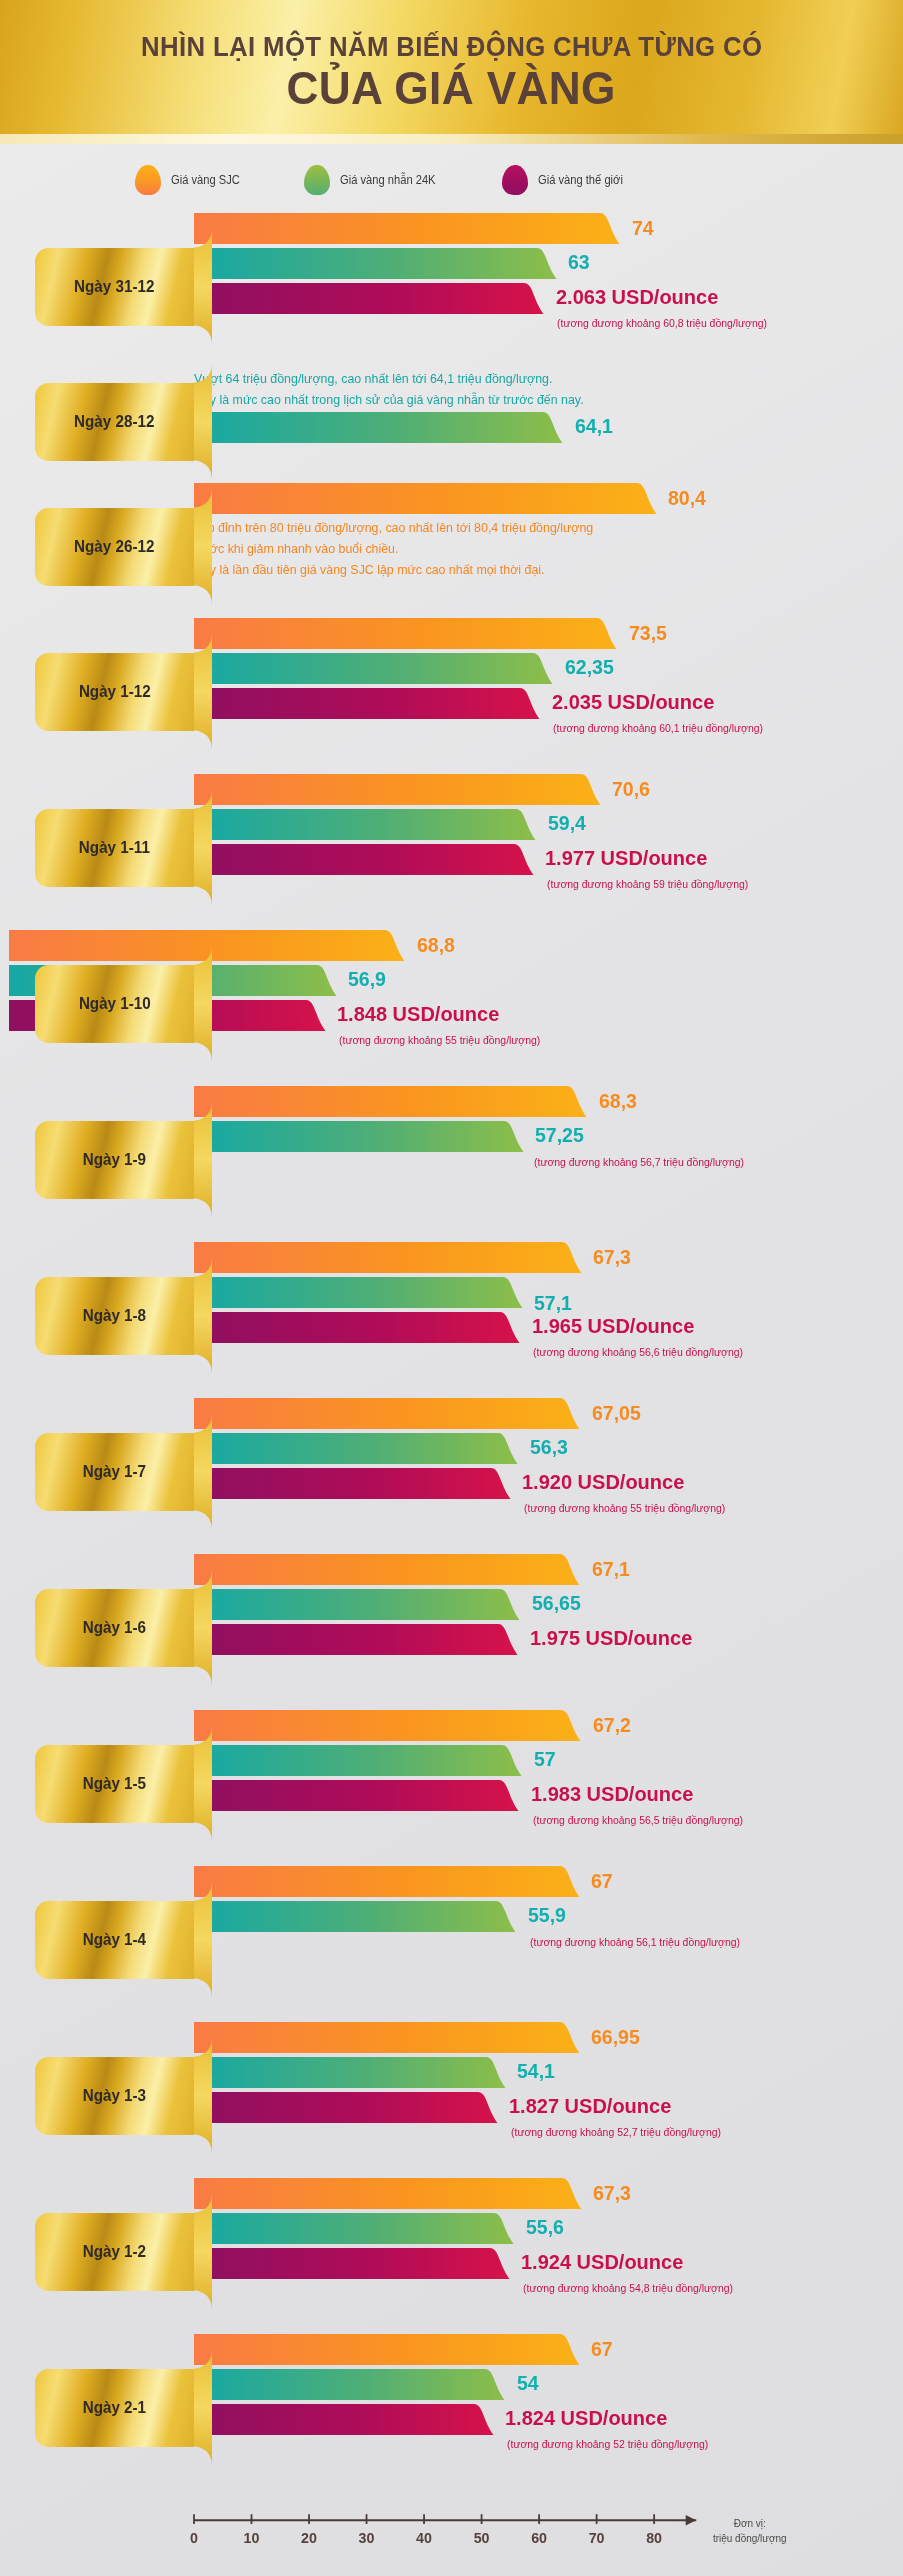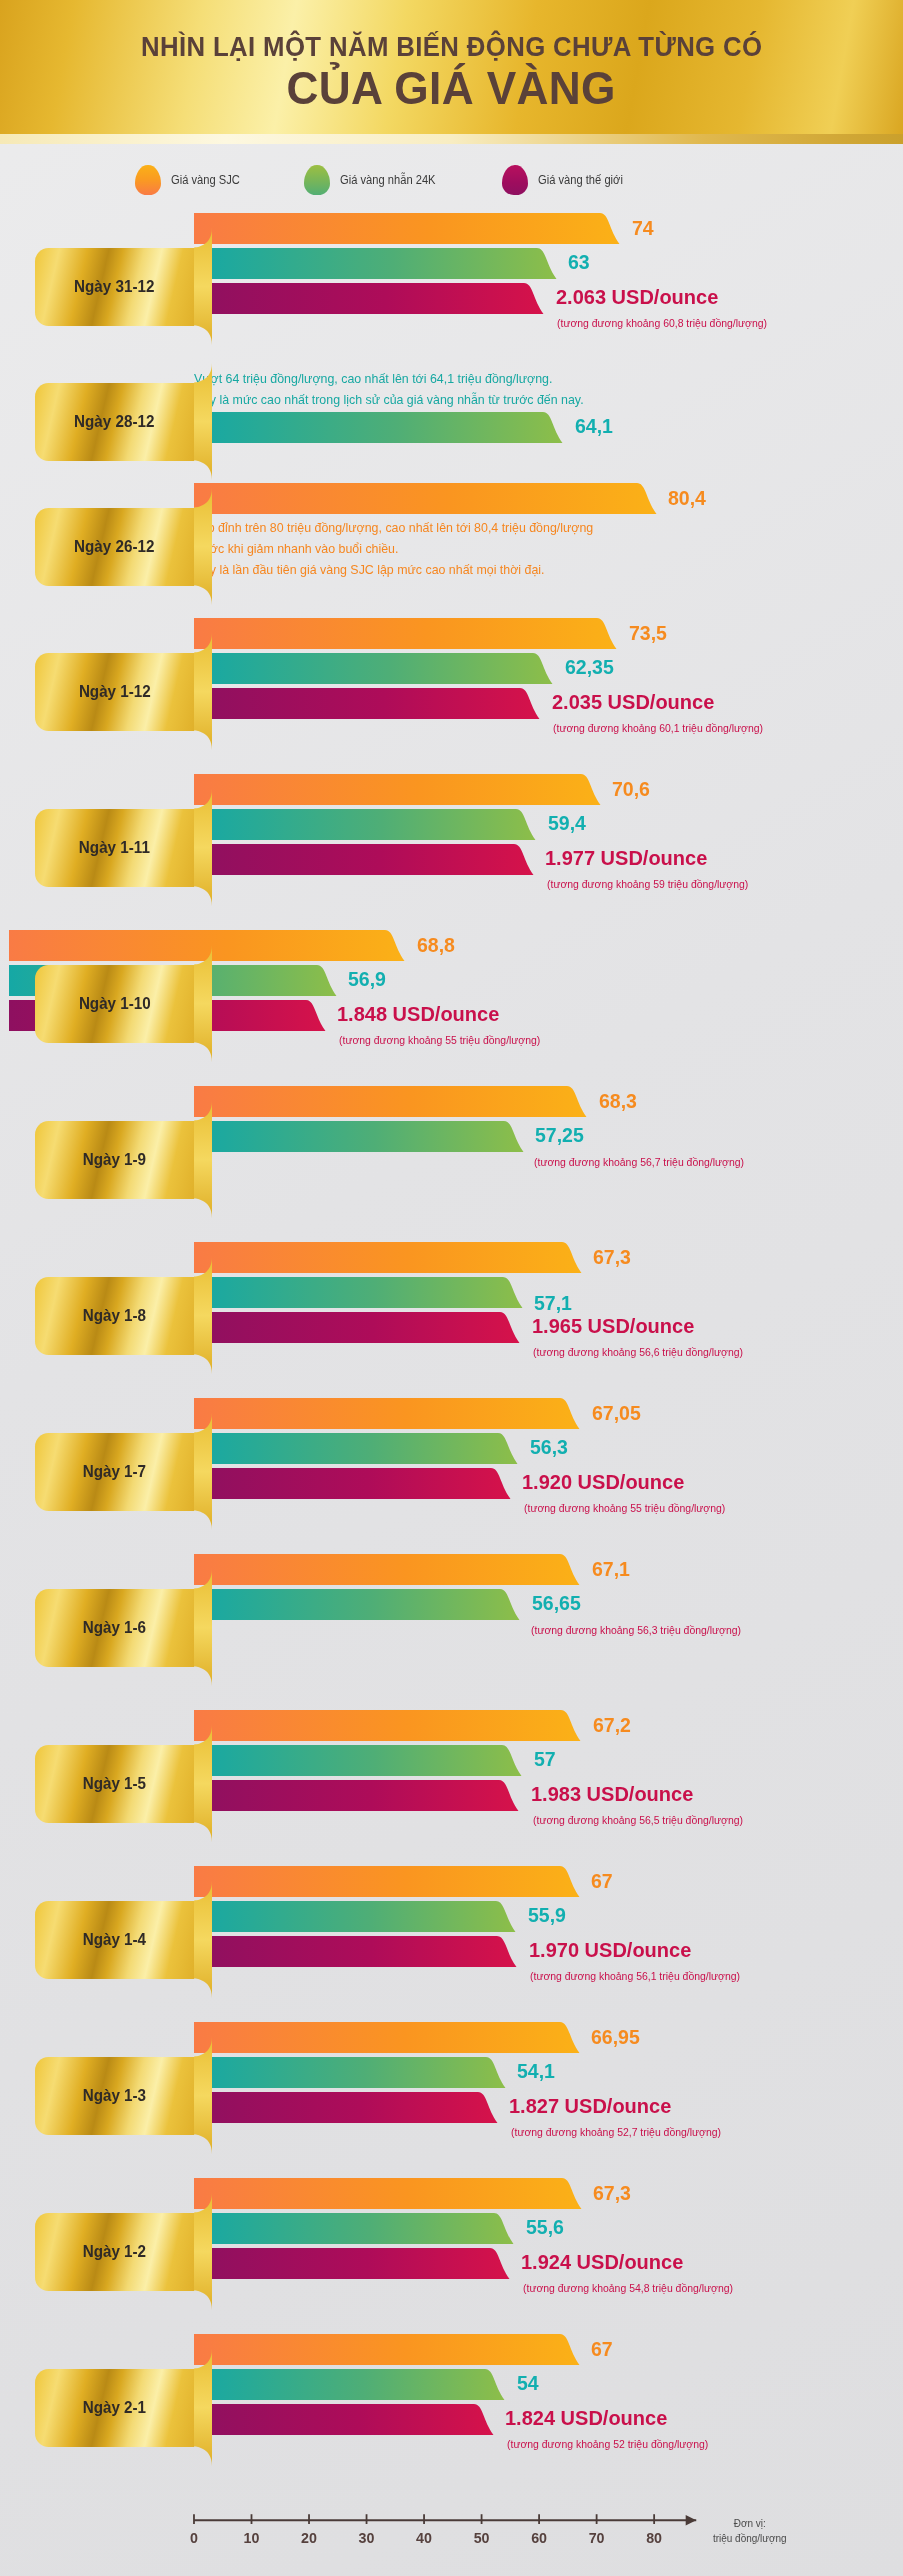--- a/index.html
+++ b/index.html
@@ -686,23 +686,35 @@
         <stop offset="0%" stop-color="#15A8A5"></stop>
         <stop offset="55%" stop-color="#4FAE76"></stop>
         <stop offset="100%" stop-color="#8DBE49"></stop>
       </linearGradient>
                 </defs>
       <path d="M0,0 L407.3725,0 C419.3725,0 419.3725,22.55 433.3725,41 L0,41 Z" fill="url(#g24)"></path>
     </svg>
             </div>
         <div class="bar-val nhan" style="left:338px;">56,65</div>
       </div>
-          <div style="position:relative;height:19.5px;">
-          <div class="bar-sub" style="left:337px;top:0;">(tương đương khoảng 56,3 triệu đồng/lượng)</div>
-        </div>
+          <div class="bar-line">
+        <div class="bar">
+              <svg width="325" height="31" viewBox="0 0 432.695 41">
+      <defs>
+                  <linearGradient id="g25" x1="0" y1="0" x2="1" y2="0">
+        <stop offset="0%" stop-color="#8E1060"></stop>
+        <stop offset="55%" stop-color="#AE0C59"></stop>
+        <stop offset="100%" stop-color="#D6124A"></stop>
+      </linearGradient>
+                </defs>
+      <path d="M0,0 L404.695,0 C416.695,0 416.695,22.55 430.695,41 L0,41 Z" fill="url(#g25)"></path>
+    </svg>
+            </div>
+        <div class="bar-val world" style="left:336px;">1.975 USD/ounce</div>
+      </div>
         </div>
       </div>
       <div class="row" style="height: 156px;">
         <div class="datepill" style="top: 39px;">
           <span class="datepill-text">Ngày 1-5</span>
         </div>
         <div class="ribbon-tail" style="top: 19.5px; height: 117px;">
           <svg width="19.5" height="117" viewBox="0 0 26 156">
       <defs>
               <linearGradient id="rt10" x1="0" y1="0" x2="0" y2="1">
@@ -804,35 +816,20 @@
                   <linearGradient id="g30" x1="0" y1="0" x2="1" y2="0">
         <stop offset="0%" stop-color="#15A8A5"></stop>
         <stop offset="55%" stop-color="#4FAE76"></stop>
         <stop offset="100%" stop-color="#8DBE49"></stop>
       </linearGradient>
                 </defs>
       <path d="M0,0 L401.635,0 C413.635,0 413.635,22.55 427.635,41 L0,41 Z" fill="url(#g30)"></path>
     </svg>
             </div>
         <div class="bar-val nhan" style="left:334px;">55,9</div>
-      </div>
-          <div class="bar-line">
-        <div class="bar">
-              <svg width="324" height="31" viewBox="0 0 431.165 41">
-      <defs>
-                  <linearGradient id="g31" x1="0" y1="0" x2="1" y2="0">
-        <stop offset="0%" stop-color="#8E1060"></stop>
-        <stop offset="55%" stop-color="#AE0C59"></stop>
-        <stop offset="100%" stop-color="#D6124A"></stop>
-      </linearGradient>
-                </defs>
-      <path d="M0,0 L403.165,0 C415.165,0 415.165,22.55 429.165,41 L0,41 Z" fill="url(#g31)"></path>
-    </svg>
-            </div>
-        <div class="bar-val world" style="left:335px;">1.970 USD/ounce</div>
       </div>
           <div style="position:relative;height:19.5px;">
           <div class="bar-sub" style="left:336px;top:0;">(tương đương khoảng 56,1 triệu đồng/lượng)</div>
         </div>
         </div>
       </div>
       <div class="row" style="height: 156px;">
         <div class="datepill" style="top: 39px;">
           <span class="datepill-text">Ngày 1-3</span>
         </div>

